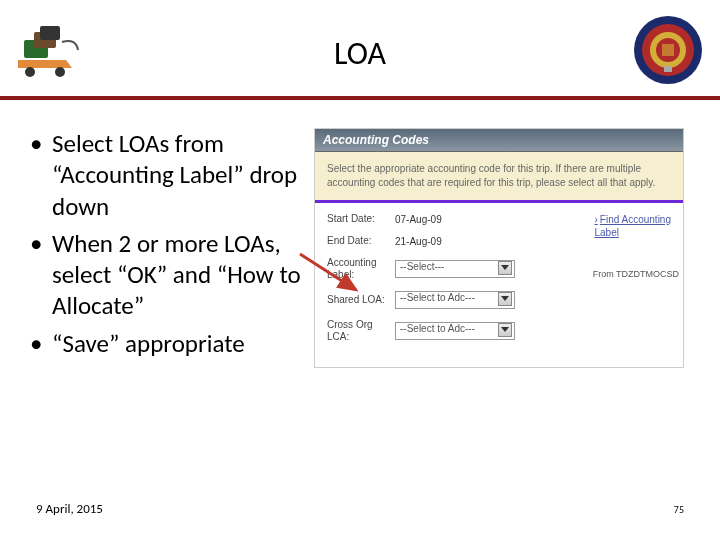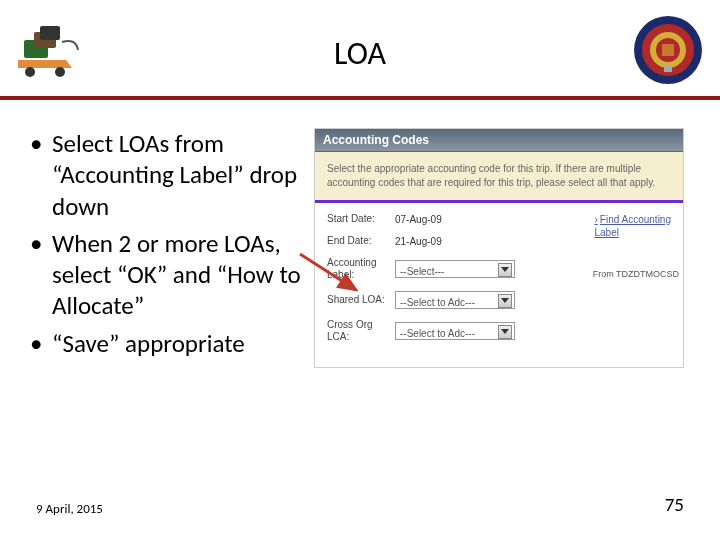--- a/index.html
+++ b/index.html
@@ -75,20 +75,21 @@
     font-size: 11px;
     color: #333;
   }
   .panel-header {
     background: linear-gradient(#5a6a7a, #8a96a2);
     padding: 4px 8px;
     color: #fff;
     font-weight: bold;
     font-size: 12px;
     border-bottom: 1px solid #666;
+    font-style: italic;
   }
   .panel-note {
     background: #f5efcf;
     padding: 10px 12px;
     font-size: 10px;
     color: #666;
     line-height: 1.4;
     border-bottom: 3px solid #6d28d9;
     filter: blur(0.3px);
   }
@@ -118,21 +119,21 @@
     color: #4a5aa8;
     text-decoration: underline;
     line-height: 1.3;
   }
   .find-link-caret {
     color: #4a5aa8;
     margin-right: 2px;
   }
   .select-box {
     display: inline-flex;
-    align-items: flex-end;
+    align-items: flex-start;
     justify-content: space-between;
     width: 120px;
     height: 18px;
     background: #fff;
     border: 1px solid #999;
     font-size: 10px;
     padding: 0 2px 0 4px;
     color: #555;
   }
   .select-caret {
@@ -161,21 +162,21 @@
     position: absolute;
     left: 36px;
     bottom: 24px;
     font-size: 13px;
     color: #000;
   }
   .footer-page {
     position: absolute;
     right: 36px;
     bottom: 24px;
-    font-size: 19px;
+    font-size: 10px;
     color: #000;
   }
 </style>
 </head>
 <body>
 
 <div class="header">
   <div class="logo-left">
     <svg viewBox="0 0 70 60">
       <rect x="8" y="20" width="24" height="18" rx="2" fill="#2a6a2a"></rect>

